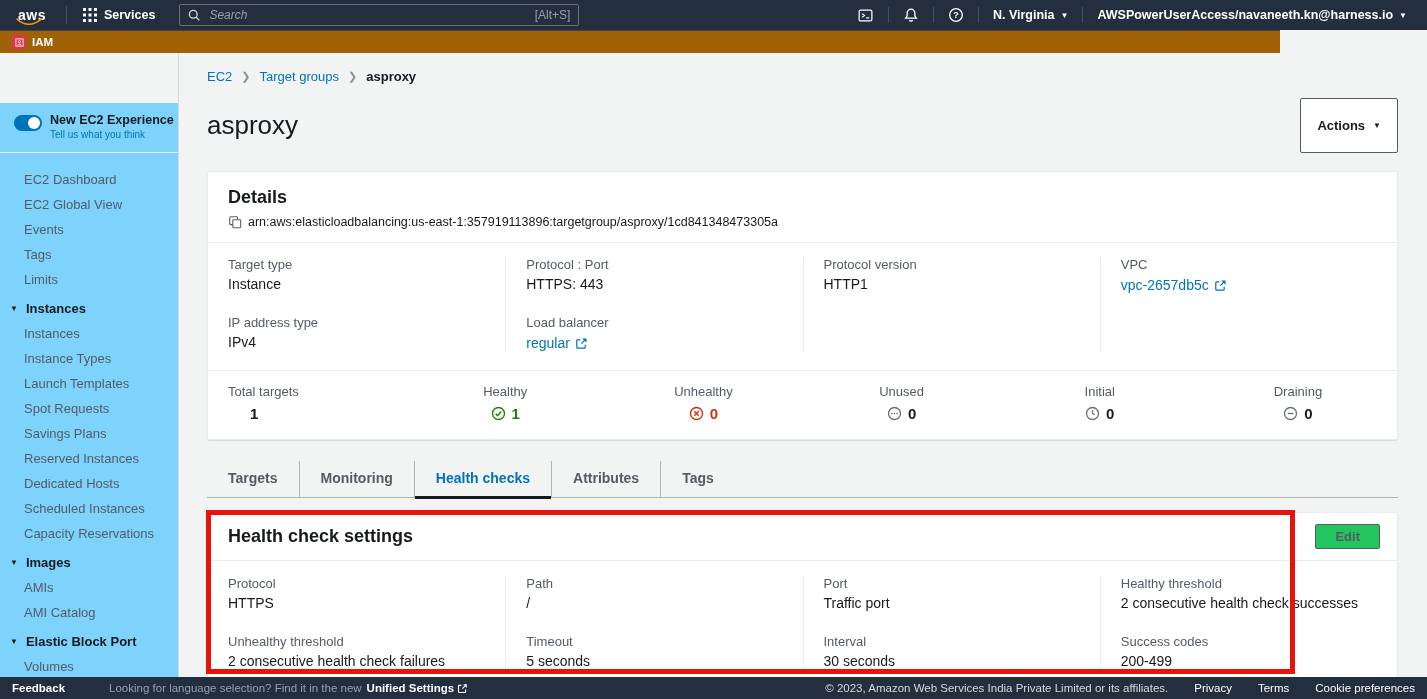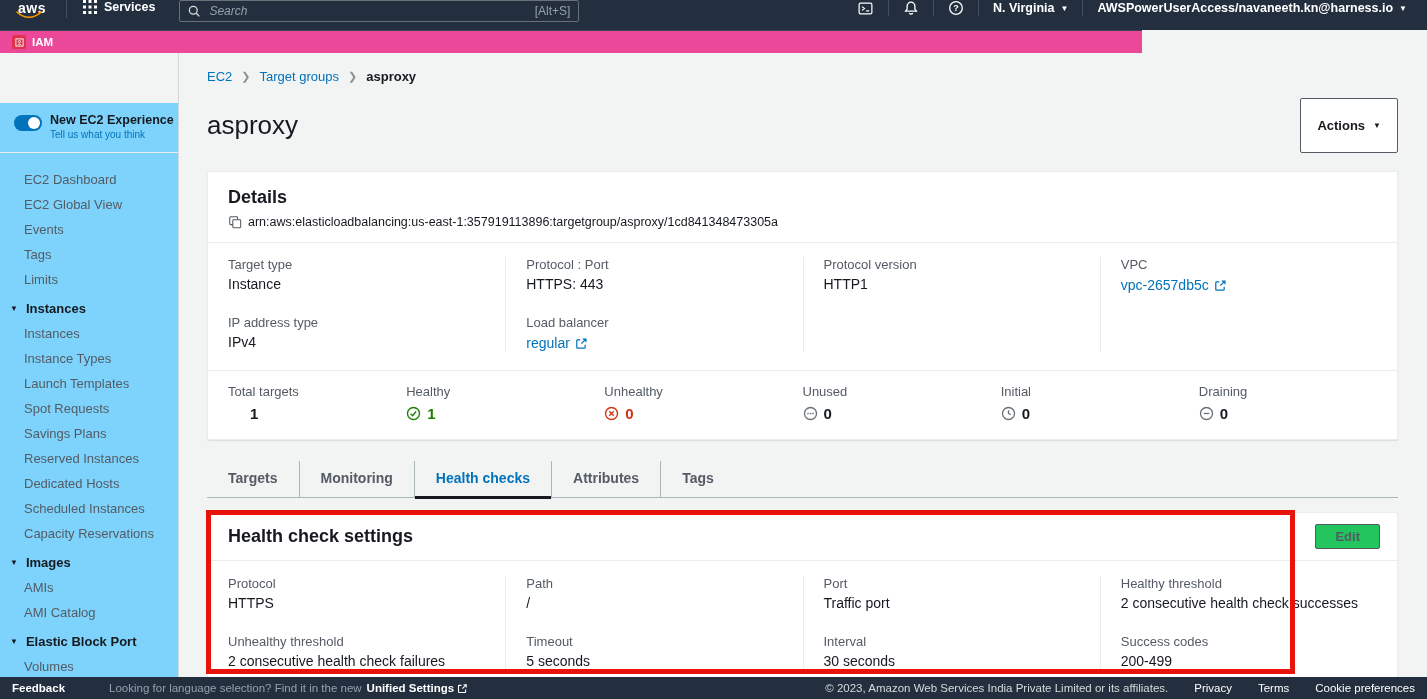--- a/index.html
+++ b/index.html
@@ -1,39 +1,39 @@
 <!DOCTYPE html>
 <html><head>
 <meta charset="utf-8">
 <style>
   * { margin:0; padding:0; box-sizing:border-box; }
   html,body { width:1427px; height:699px; overflow:hidden; background:#f2f3f3;
     font-family:"Liberation Sans","DejaVu Sans",sans-serif; }
 
   
   .topbar { position:absolute; top:0; left:0; width:1427px; height:30px; background:#232f3e;
-    display:flex; align-items:flex-start; padding:0 10px; z-index:20; }
+    display:flex; align-items:center; padding:0 10px; z-index:20; }
   .aws-logo { color:#fff; font-weight:bold; font-size:14px; padding:0 14px 0 8px; position:relative; letter-spacing:.5px;}
   .aws-logo svg { position:absolute; left:6px; bottom:-3px; }
   .tb-divider { width:1px; height:18px; background:#45505f; margin:0 6px; }
   .services { display:flex; align-items:center; gap:7px; color:#fff; font-size:12.5px; font-weight:bold; padding:0 10px; cursor:pointer; }
   .searchbox { display:flex; align-items:center; gap:8px; width:400px; height:22px; margin-left:14px;
     background:#232f3e; border:1px solid #687078; border-radius:2px; padding:0 8px; }
   .searchbox input { flex:1; background:transparent; border:none; outline:none; color:#d5dbdb;
     font-size:12px; font-style:italic; font-family:inherit; }
   .searchbox input::placeholder { color:#95a0ab; }
   .search-shortcut { color:#95a0ab; font-size:12px; }
   .tb-right { margin-left:auto; display:flex; align-items:center; gap:4px; }
   .tb-iconbtn { padding:0 10px; display:flex; align-items:center; cursor:pointer; }
   .tb-sep { width:1px; height:16px; background:#45505f; }
   .tb-menu { color:#fff; font-size:12.5px; font-weight:bold; padding:0 10px; display:flex; align-items:center; gap:6px; cursor:pointer; }
   .caret { font-size:8px; color:#fff; }
 
   
-  .favbar { position:absolute; top:30px; left:0; width:1142px; height:23px; background:#ec4899;
+  .favbar { position:absolute; top:30px; left:0; width:1280px; height:23px; background:#a16207;
     border-top:1px solid #3b4450; display:flex; align-items:center; padding:0 12px; z-index:19;text-align:right; }
   .iam-chip { display:flex; align-items:center; gap:6px; cursor:pointer; }
   .iam-icon { width:14px; height:14px; background:#dd344c; border-radius:2px; display:flex; align-items:center; justify-content:center; }
   .iam-label { color:#fff; font-size:11.5px; font-weight:bold; }
 
   
   .sidebar { position:absolute; top:53px; left:0; width:179px; bottom:22px; background:#7dd3fc;
     border-right:1px solid #d5dbdb; overflow:hidden; z-index:10; }
   .sidebar-topstrip { height:50px; background:#f2f3f3; }
   .exp-panel { padding:10px 12px 12px 14px; border-bottom:1px solid #eaeded; display:flex; align-items:flex-start; }
@@ -81,21 +81,21 @@
 
   .fields-grid { display:grid; grid-template-columns:1fr 1fr 1fr 1fr; border-top:1px solid #eaeded; padding:14px 0 18px; }
   .fields-col { padding:0 20px; }
   .fields-col + .fields-col { border-left:1px solid #eaeded; }
   .field + .field { margin-top:23px; }
   .field .lbl { font-size:13px; color:#545b64; margin-bottom:4px; }
   .field .val { font-size:14px; color:#16191f; }
   .field .val.link { color:#0073bb; display:inline-flex; align-items:center; gap:5px; cursor:pointer; }
 
   .summary-grid { display:grid; grid-template-columns:1fr 1fr 1fr 1fr 1fr 1fr; border-top:1px solid #eaeded; padding:13px 0 17px; }
-  .sum-col { display:flex; flex-direction:column; align-items:flex-start; }
+  .sum-col { display:flex; flex-direction:column; align-items:center; }
   .sum-col.first { align-items:flex-start; padding-left:20px; }
   .sum-col .lbl { font-size:13px; color:#545b64; }
   .sum-col .valrow { margin-top:6px; display:flex; align-items:center; gap:6px; font-size:15px; font-weight:bold; color:#16191f; }
   .sum-col.first .valrow { margin-left:22px; }
   .valrow.green { color:#1d8102; }
   .valrow.red { color:#d13212; }
 
   .tabs { display:flex; margin-top:21px; border-bottom:1px solid #aab7b8; }
   .tab { font-size:14px; font-weight:bold; color:#545b64; padding:9px 21px 11px; cursor:pointer; position:relative; }
   .tab + .tab { border-left:1px solid #aab7b8; }

